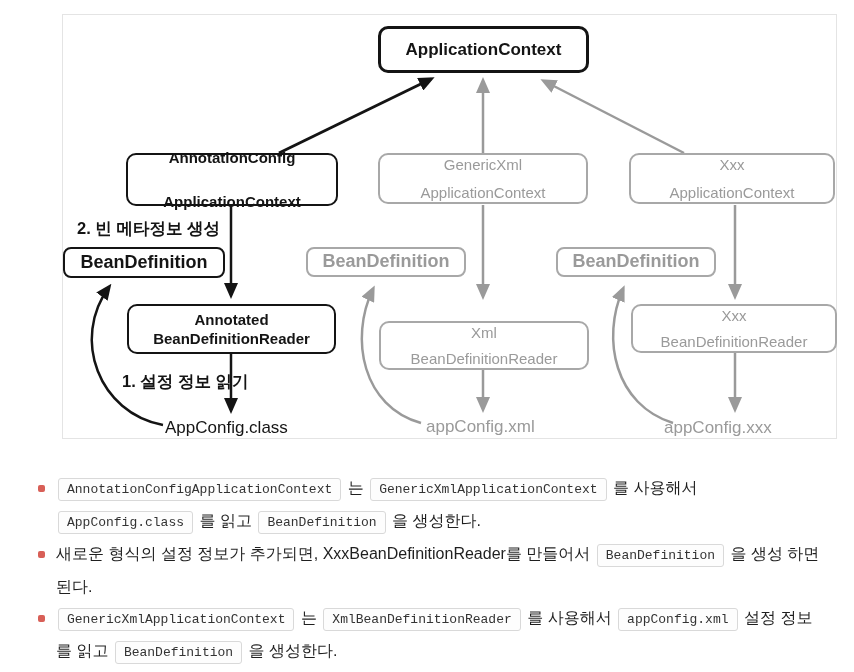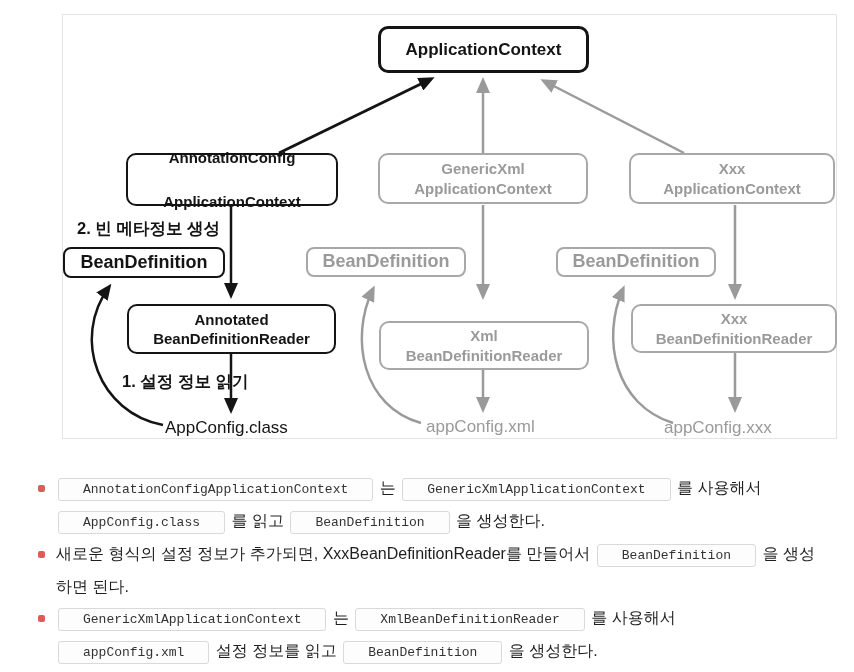--- a/index.html
+++ b/index.html
@@ -25,21 +25,21 @@
 
   .node{
     position:absolute;display:flex;flex-direction:column;justify-content:center;
     align-items:center;text-align:center;background:#fff;box-sizing:border-box;
     z-index:2;line-height:1.28;
   }
   .node.big{border-radius:10px;}
   .node.small{border-radius:8px;}
   .node.black{border:3px solid var(--c-active);color:var(--c-active);font-weight:bold;}
   .node.black2{border:2.5px solid var(--c-active);color:var(--c-active);font-weight:bold;}
-  .node.gray{border:2px solid var(--c-gray-border);color:var(--c-gray-text);font-weight:bold;}
+  .node.gray{border:2px solid var(--c-gray-border);color:var(--c-gray-text);font-weight:normal;justify-content:space-between;}
   .node.graybold{border:2px solid var(--c-gray-border);color:var(--c-gray-text);font-weight:bold;}
 
   .lbl{position:absolute;z-index:2;white-space:nowrap;}
   .lbl.bold{font-weight:bold;color:var(--c-active);font-size:16.5px;}
   .lbl.file-black{color:var(--c-active);font-size:17px;}
   .lbl.file-gray{color:var(--c-gray-text);font-size:17px;}
 
   
   .notes{
     position:absolute;left:36px;top:472px;width:792px;margin:0;padding:0;
@@ -50,21 +50,21 @@
     font-size:16px;line-height:31px;color:#1f1f1f;
   }
   .note-item::before{
     content:"";position:absolute;left:2px;top:13px;width:7px;height:7px;
     border-radius:2px;background:var(--c-bullet);
   }
   .code{
     font-family:"Liberation Mono","DejaVu Sans Mono",monospace;
     font-size:13px;color:#333333;background:#fdfdfd;
     border:1px solid #d9d9d9;border-radius:3px;
-    padding:3px 24px;margin:0 2px;white-space:nowrap;
+    padding:3px 8px;margin:0 2px;white-space:nowrap;
   }
 </style>
 </head>
 <body>
 
 <div class="frame">
 
   <svg width="775" height="425" viewBox="0 0 775 425">
     <defs>
       <marker id="ah-black" markerUnits="userSpaceOnUse" markerWidth="16" markerHeight="14" refX="12" refY="7" orient="auto">

